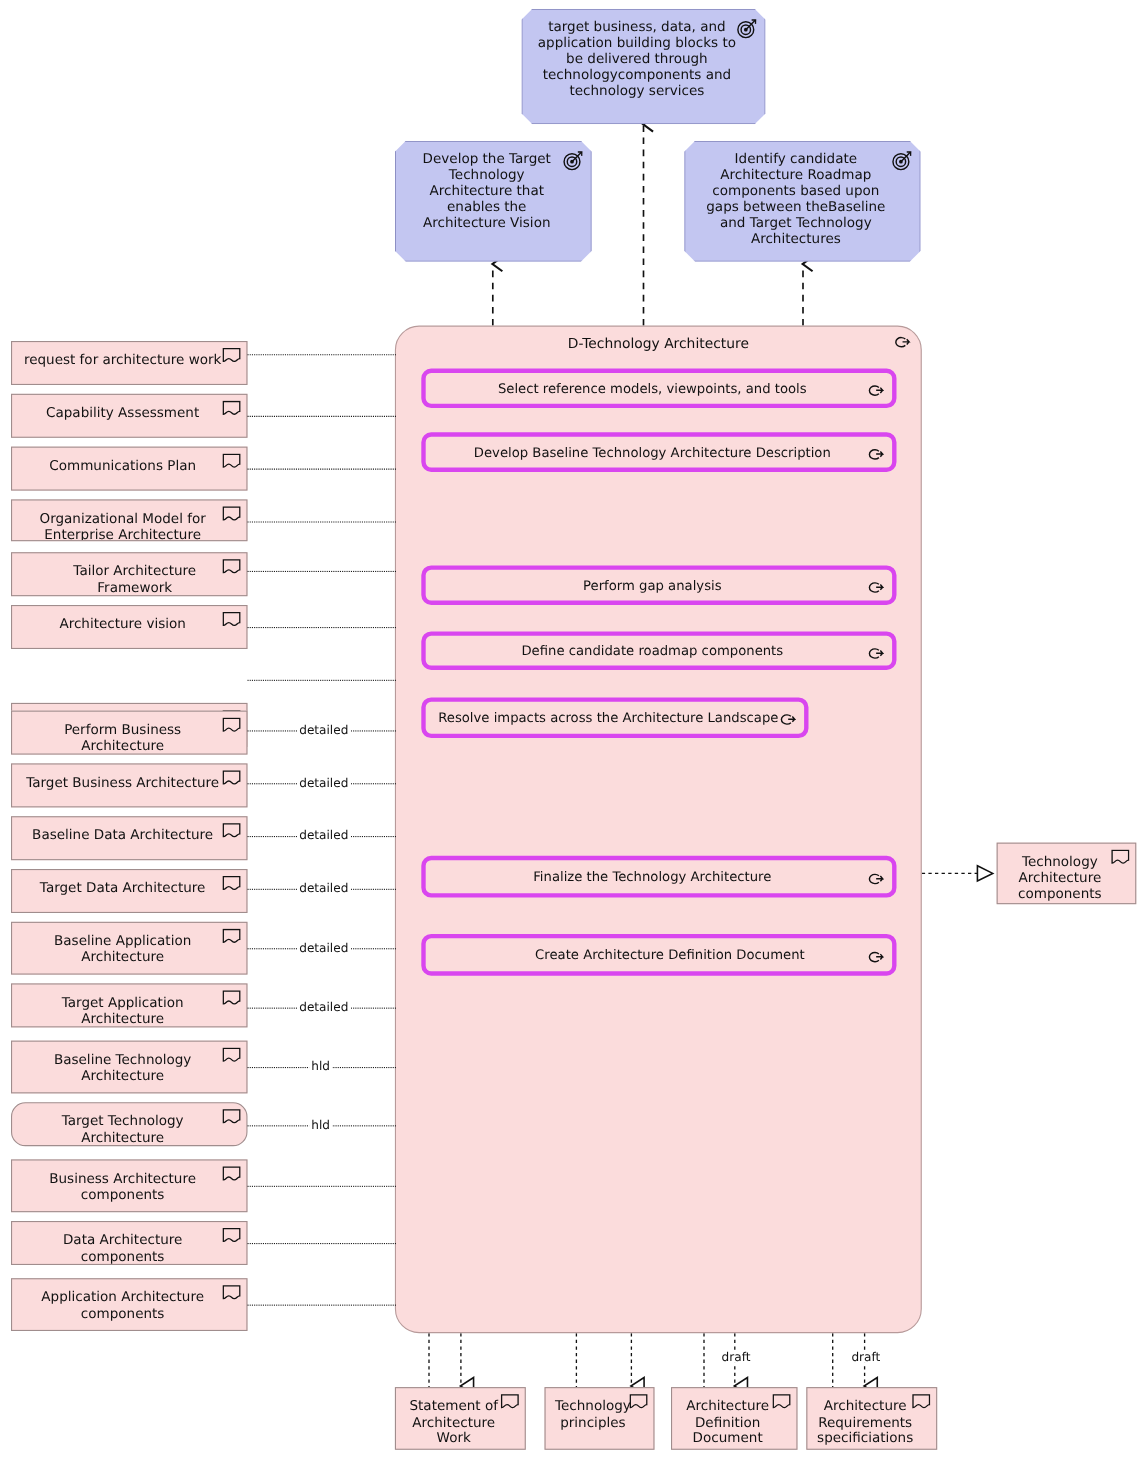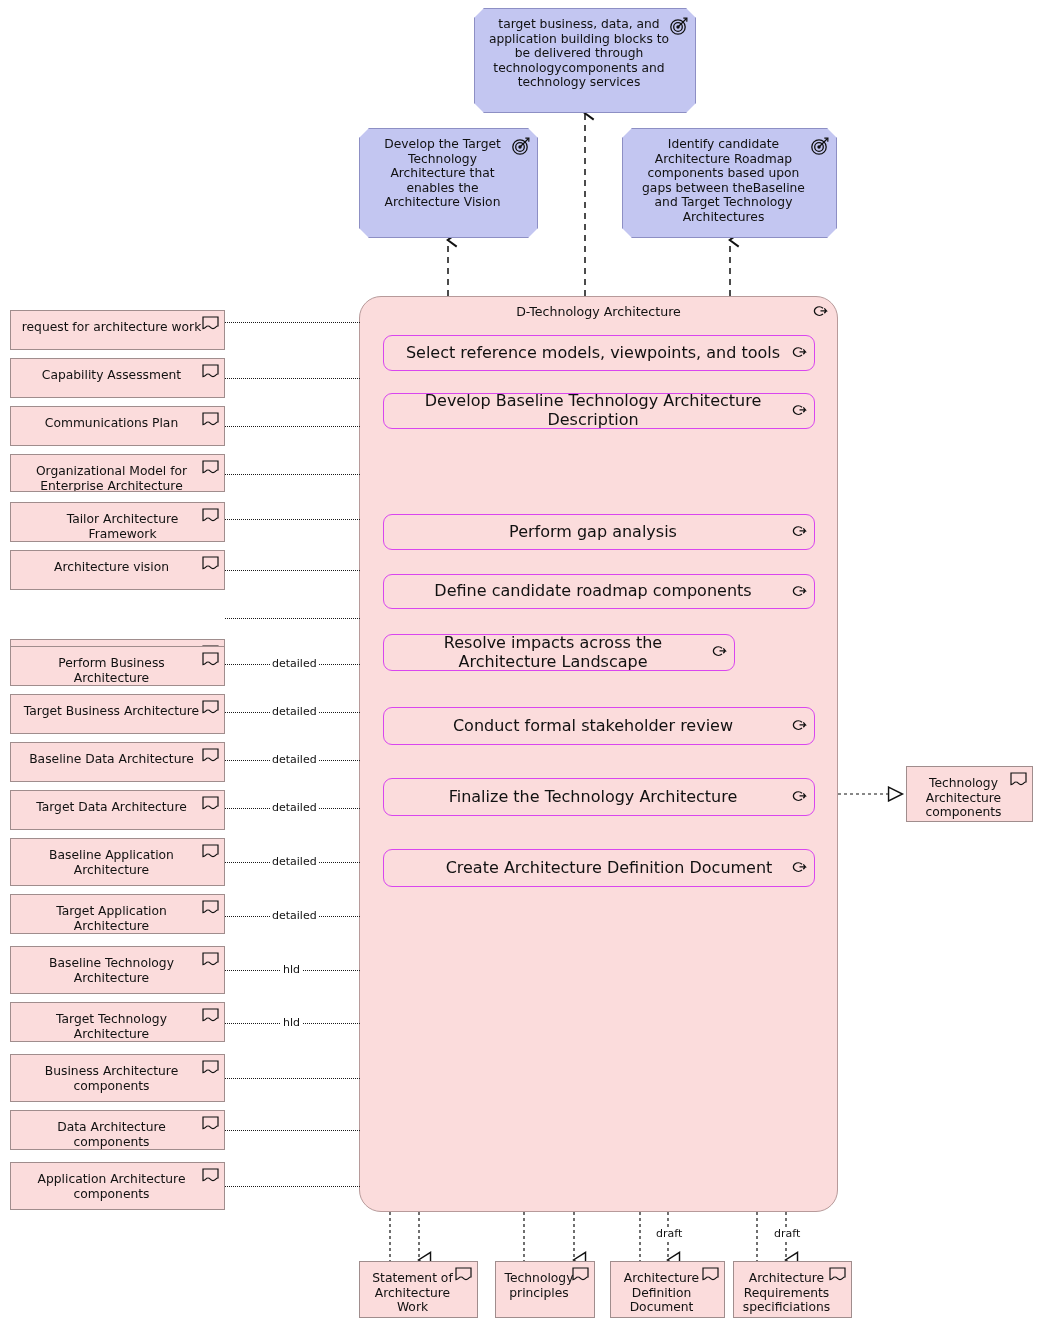--- a/index.html
+++ b/index.html
@@ -45,23 +45,23 @@
     align-items:flex-start;
     justify-content:center;
   }
   .container > .ctitle{
     position:absolute;top:7px;left:0;right:0;text-align:center;font-size:12.6px;
   }
 
   
   .step{
     background:#fbdcdc;
-    border:1px solid #d946ef;
+    border:4px solid #d946ef;
     border-radius:9px;
-    font-size:16px;
+    font-size:12px;
   }
 
   
   .icon{position:absolute;pointer-events:none;}
   .icon svg{display:block;}
 
   
   .line{position:absolute;background:transparent;}
   .hdot{border-top:1px dotted #1a1a1a;height:0;}
 
@@ -222,29 +222,20 @@
   <div class="node step" style="left:383px;top:634px;width:352px;height:37px;">
     <span class="lbl">Resolve impacts across the Architecture Landscape</span>
     <span class="icon" style="right:6px;top:9px;">
       <svg width="18" height="14" viewBox="0 0 18 14">
           <path d="M12,4.2 A5,4.2 0 1 0 12,10" fill="none" stroke="#111" stroke-width="1.3"></path>
           <path d="M9.5,6.8 L15.4,6.8 L13.3,4.4 M15.4,6.8 L13.3,9.2" fill="none" stroke="#111" stroke-width="1.3"></path>
         </svg>
     </span>
   </div>
 
-  <div class="node step" style="left:383px;top:707px;width:432px;height:38px;">
-    <span class="lbl">Conduct formal stakeholder review</span>
-    <span class="icon" style="right:6px;top:10px;">
-      <svg width="18" height="14" viewBox="0 0 18 14">
-          <path d="M12,4.2 A5,4.2 0 1 0 12,10" fill="none" stroke="#111" stroke-width="1.3"></path>
-          <path d="M9.5,6.8 L15.4,6.8 L13.3,4.4 M15.4,6.8 L13.3,9.2" fill="none" stroke="#111" stroke-width="1.3"></path>
-        </svg>
-    </span>
-  </div>
 
   <div class="node step" style="left:383px;top:778px;width:432px;height:38px;">
     <span class="lbl">Finalize the Technology Architecture</span>
     <span class="icon" style="right:6px;top:10px;">
       <svg width="18" height="14" viewBox="0 0 18 14">
           <path d="M12,4.2 A5,4.2 0 1 0 12,10" fill="none" stroke="#111" stroke-width="1.3"></path>
           <path d="M9.5,6.8 L15.4,6.8 L13.3,4.4 M15.4,6.8 L13.3,9.2" fill="none" stroke="#111" stroke-width="1.3"></path>
         </svg>
     </span>
   </div>
@@ -364,21 +355,21 @@
     </span>
   </div>
   <div class="node deliverable" style="left:10px;top:946px;width:215px;height:48px;">
     <span class="lbl">Baseline Technology Architecture</span>
     <span class="icon" style="right:5px;top:5px;">
       <svg width="17" height="14" viewBox="0 0 17 14">
           <path d="M1,1 L16,1 L16,10 C13.5,10 13.5,12.6 11,12.6 C8.5,12.6 8.5,10 6,10 C3.5,10 3.5,12.6 1,12.6 Z" fill="none" stroke="#111" stroke-width="1.2"></path>
         </svg>
     </span>
   </div>
-  <div class="node deliverable" style="left:10px;top:1002px;width:215px;height:40px;">
+  <div class="node deliverable" style="left:10px;top:1002px;width:215px;height:40px;border-radius:13px;">
     <span class="lbl">Target Technology Architecture</span>
     <span class="icon" style="right:5px;top:5px;">
       <svg width="17" height="14" viewBox="0 0 17 14">
           <path d="M1,1 L16,1 L16,10 C13.5,10 13.5,12.6 11,12.6 C8.5,12.6 8.5,10 6,10 C3.5,10 3.5,12.6 1,12.6 Z" fill="none" stroke="#111" stroke-width="1.2"></path>
         </svg>
     </span>
   </div>
   <div class="node deliverable" style="left:10px;top:1054px;width:215px;height:48px;">
     <span class="lbl">Business Architecture components</span>
     <span class="icon" style="right:5px;top:5px;">

